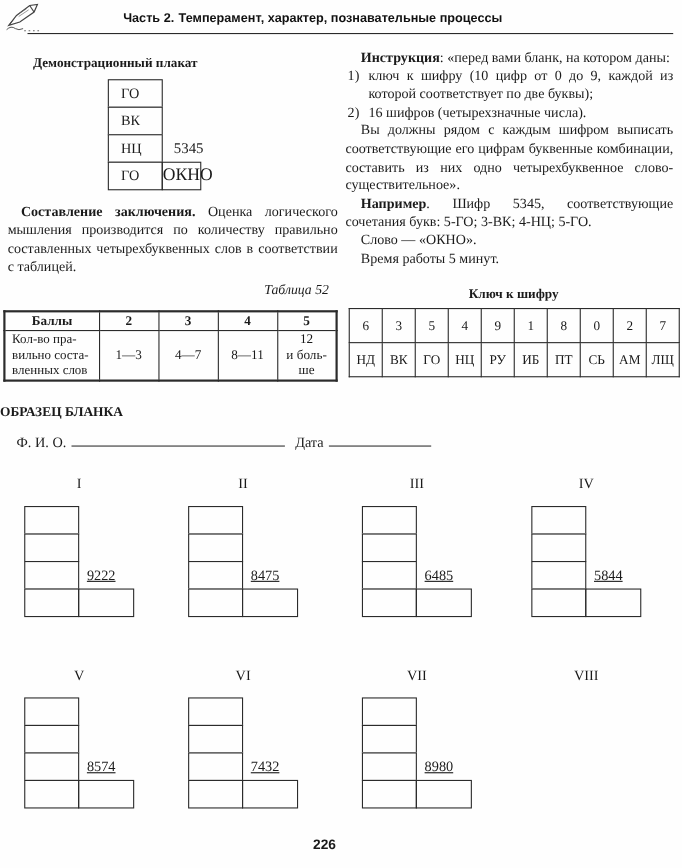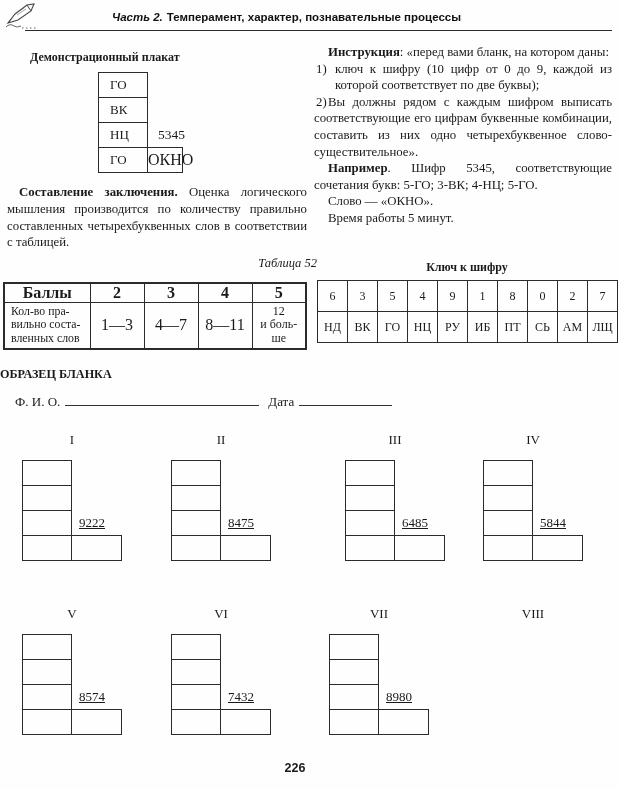--- a/index.html
+++ b/index.html
@@ -12,21 +12,21 @@
     color: #1a1a1a;
     overflow: hidden;
   }
   
   .hdr-rule { position:absolute; left:25px; top:30px; width:587px; height:0; border-top:1.6px solid #2a2a2a; }
   .hdr-icon { position:absolute; left:3px; top:2px; width:42px; height:29px; }
   .hdr-title {
     position:absolute; left:112px; top:11px; white-space:nowrap;
     font-family:"Liberation Sans", sans-serif; font-weight:bold; font-size:11.5px; color:#111;
   }
-  .hdr-title .part { font-style: italic; margin-right:4px; }
+  .hdr-title .part { margin-right:4px; }
   
   .poster-title { position:absolute; left:30px; top:50px; width:245px; font-weight:bold; font-size:12px; }
   .poster { position:absolute; left:98px; top:72px; width:160px; height:103px; }
   .poster .cell {
     position:absolute; left:0; width:50px; height:26px;
     border:1px solid #2b2b2b; background:#fefefe;
     font-size:13px; line-height:24px; padding-left:11px;
   }
   .poster .code { position:absolute; left:60px; top:50px; height:26px; line-height:26px; font-size:13.5px; }
   .poster .word-cell {
@@ -37,23 +37,23 @@
     position:absolute; left:7px; top:184px; width:300px;
     font-size:12.8px; line-height:16.8px; text-align:justify; text-indent:12px;
   }
   
   .instruction { position:absolute; left:314px; top:44px; width:298px; font-size:12.8px; line-height:16.6px; }
   .instruction p { text-align:justify; }
   .instruction .ind { text-indent:14px; }
   .instruction .li { position:relative; padding-left:21px; }
   .instruction .li .num { position:absolute; left:2px; }
   
-  .tbl-caption { position:absolute; left:20px; top:256px; width:297px; text-align:right; font-style:italic; font-size:12.5px; }
+  .tbl-caption { position:absolute; left:2px; top:256px; width:297px; text-align:right; font-style:italic; font-size:12.5px; }
   .score-table { position:absolute; left:3px; top:282px; border-collapse:collapse; border:2px solid #2b2b2b; table-layout:fixed; }
-  .score-table th, .score-table td { border:1px solid #2b2b2b; text-align:center; vertical-align:middle; font-size:16px; }
+  .score-table th, .score-table td { border:1px solid #2b2b2b; text-align:center; vertical-align:middle; font-size:12px; }
   .score-table th { font-weight:bold; height:17px; }
   .score-table .c0 { width:86px; }
   .score-table .cn { width:54px; }
   .score-table td { height:46px; }
   .score-table td.lbl { text-align:left; padding-left:6px; font-size:11.8px; line-height:13.8px; white-space:pre-line; }
   .score-table td.multi { line-height:13.8px; white-space:pre-line; font-size:12px; }
   
   .key-title { position:absolute; left:317px; top:260px; width:300px; text-align:center; font-weight:bold; font-size:12px; }
   .key-table { position:absolute; left:317px; top:280px; border-collapse:collapse; border:1.8px solid #2b2b2b; table-layout:fixed; }
   .key-table td { border:1px solid #2b2b2b; width:30px; height:31px; text-align:center; vertical-align:middle; font-size:12px; }
@@ -69,21 +69,21 @@
   .blank-fig .numeral { width:100px; height:17px; text-align:center; font-size:13px; }
   .blank-fig .fig { position:relative; margin-top:11px; width:103px; height:103px; }
   .blank-fig .c {
     position:absolute; left:0; width:50px; height:26px; border:1px solid #2b2b2b; background:#fefefe;
   }
   .blank-fig .c1 { top:0; } .blank-fig .c2 { top:25px; } .blank-fig .c3 { top:50px; } .blank-fig .c4 { top:75px; }
   .blank-fig .foot { position:absolute; left:49px; top:75px; width:51px; height:26px; border:1px solid #2b2b2b; }
   .blank-fig .code-label { position:absolute; left:57px; top:50px; width:46px; height:25px; line-height:25px; font-size:13px;text-decoration:underline; }
   
   .pos-r1c1 { left:22px;  top:432px; } .pos-r1c2 { left:171px; top:432px; }
-  .pos-r1c3 { left:345px; top:432px; } .pos-r1c4 { left:483px; top:432px; }
+  .pos-r1c3 { left:329px; top:432px; } .pos-r1c4 { left:483px; top:432px; }
   .pos-r2c1 { left:22px;  top:606px; } .pos-r2c2 { left:171px; top:606px; }
   .pos-r2c3 { left:329px; top:606px; } .pos-r2c4 { left:483px; top:606px; }
   
   .page-num { position:absolute; left:0; top:761px; width:590px; text-align:center;
     font-family:"Liberation Sans", sans-serif; font-weight:bold; font-size:12.5px; }
 </style>
 </head>
 <body>
 
 <div class="page">
@@ -110,21 +110,21 @@
     <div class="cell" style="top:50px">НЦ</div>
     <div class="cell" style="top:75px">ГО</div>
     <div class="code">5345</div>
     <div class="word-cell">ОКНО</div>
   </div>
   <p class="conclusion"><b>Составление заключения.</b><span> Оценка логического мышления производится по количеству правильно составленных четырехбуквенных слов в соответствии с таблицей.</span></p>
 
   <div class="instruction">
     <p class="ind"><b>Инструкция</b><span>: «перед вами бланк, на котором даны:</span></p>
     <p class="li"><span class="num">1)</span><span>ключ к шифру (10 цифр от 0 до 9, каждой из которой соответствует по две буквы);</span></p>
-    <p class="li"><span class="num">2)</span></p>
+    <p class="li"><span class="num">2)</span><span>16 шифров (четырехзначные числа).</span></p>
     <p class="ind">Вы должны рядом с каждым шифром выписать соответствующие его цифрам буквенные комбинации, составить из них одно четырехбуквенное слово-существительное».</p>
     <p class="ind"><b>Например</b><span>. Шифр 5345, соответствующие сочетания букв: 5-ГО; 3-ВК; 4-НЦ; 5-ГО.</span></p>
     <p class="ind">Слово — «ОКНО».</p>
     <p class="ind">Время работы 5 минут.</p>
   </div>
 
   <div class="tbl-caption">Таблица 52</div>
   <table class="score-table">
     <tbody>
         <tr>

